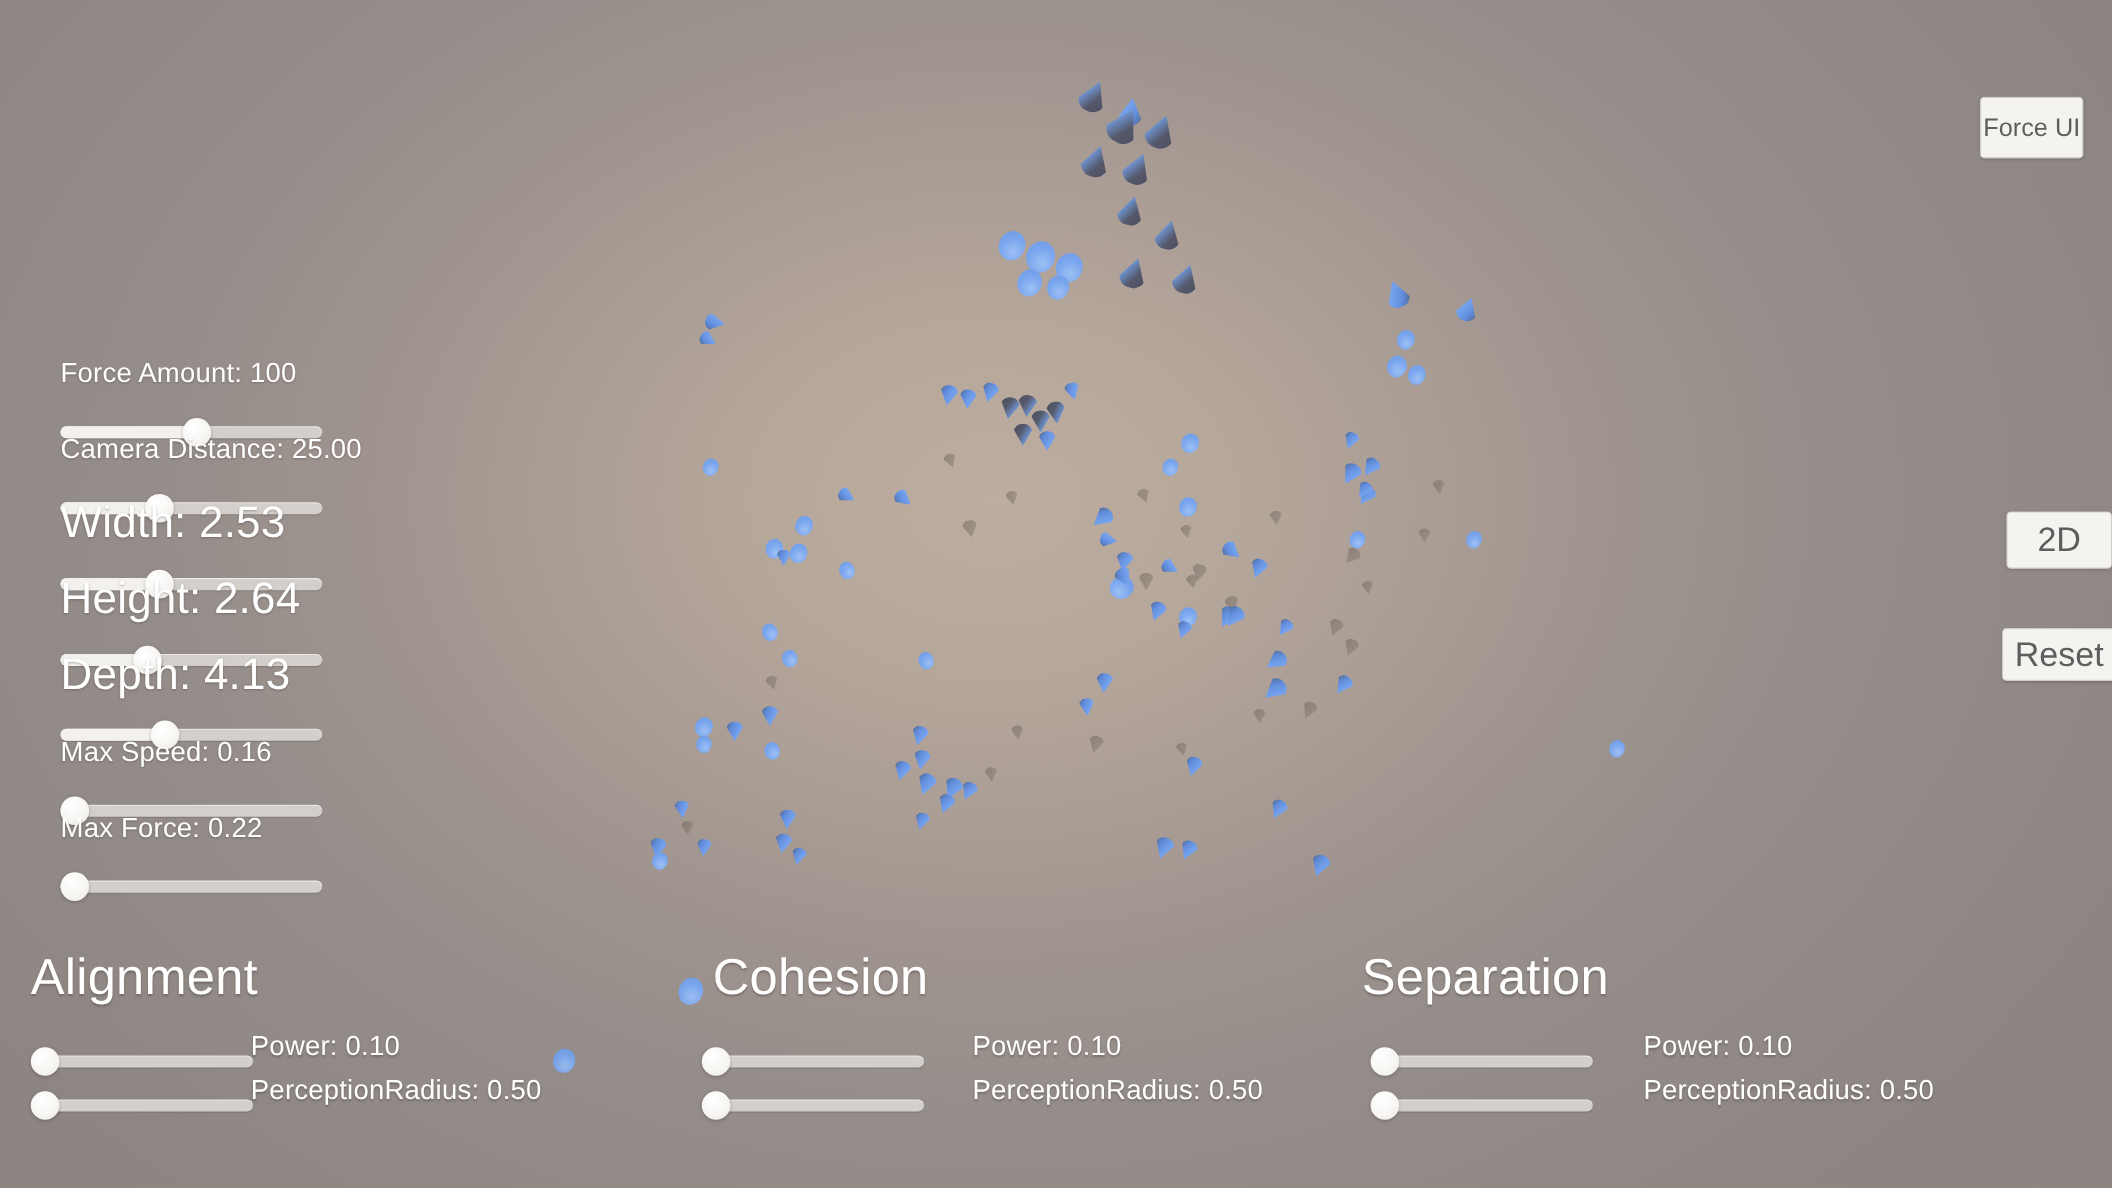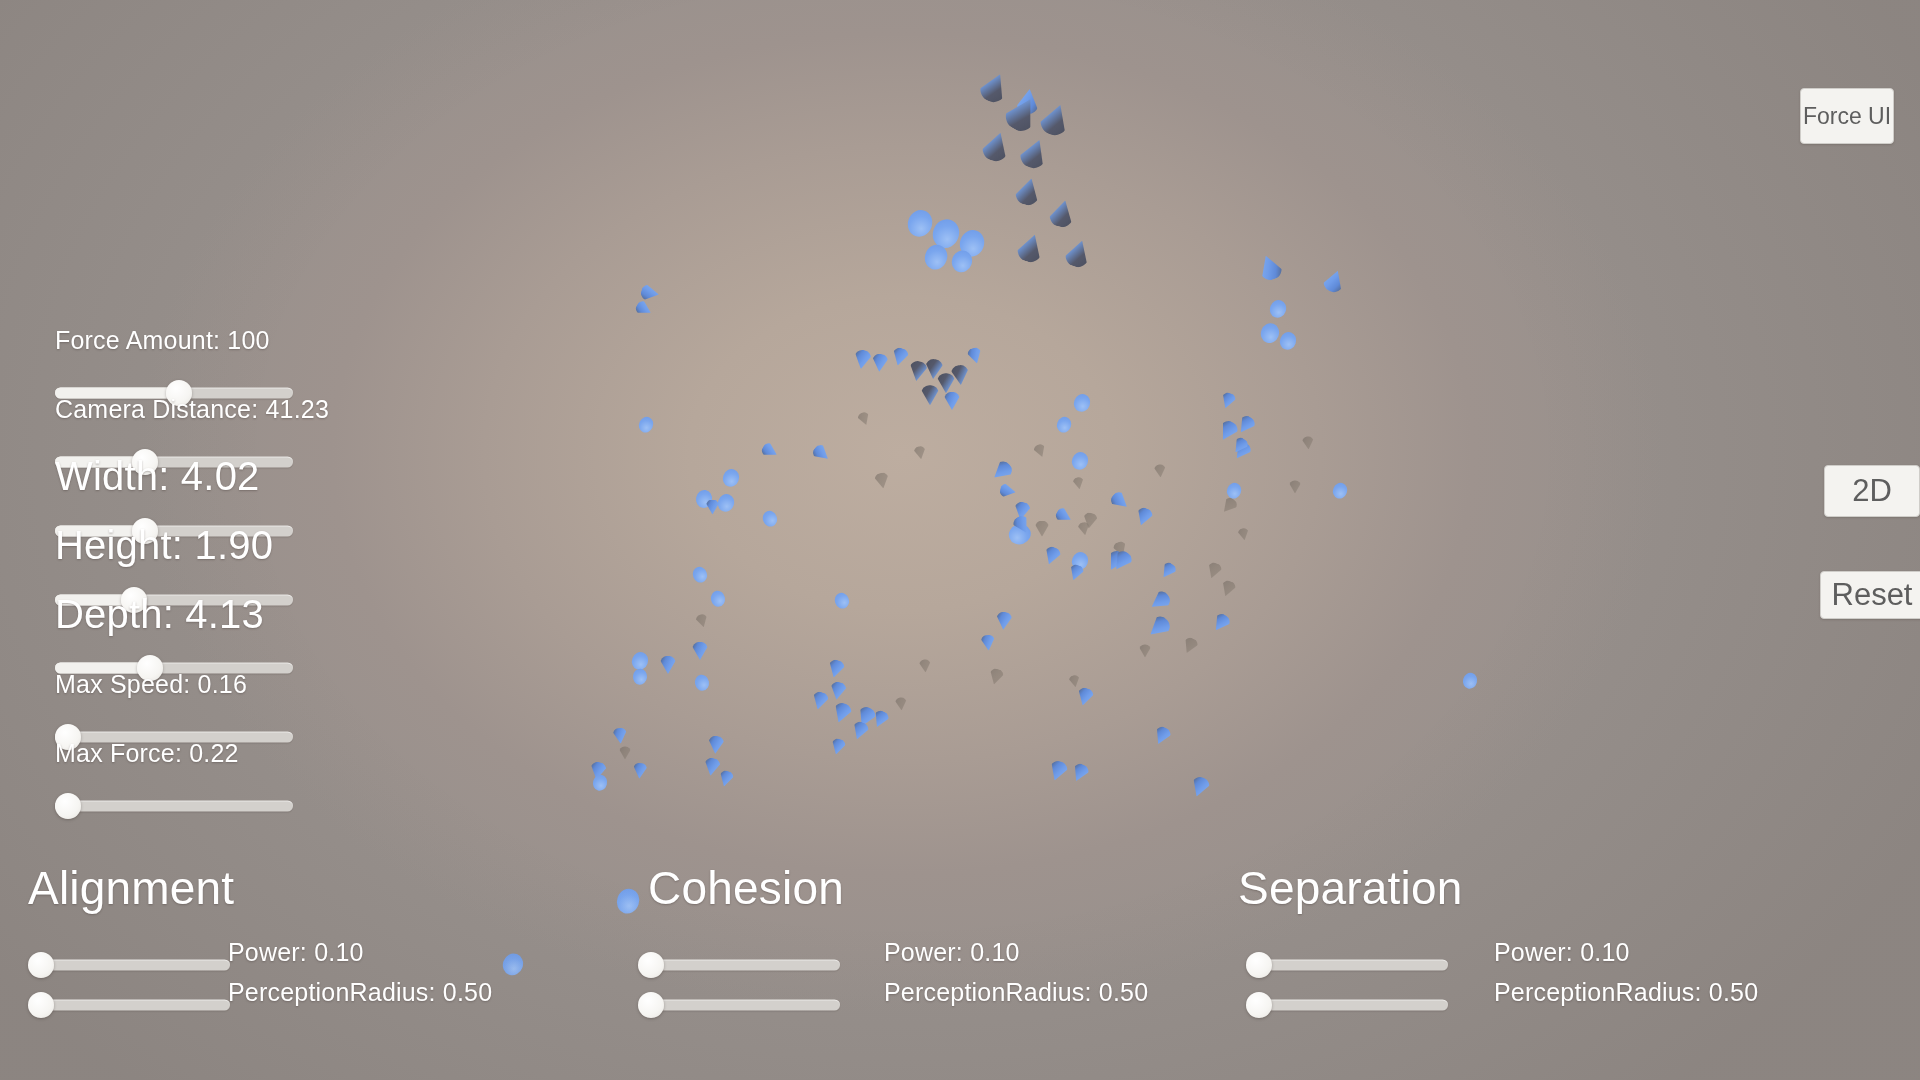--- a/index.html
+++ b/index.html
@@ -464,33 +464,33 @@
     </div>
   <div id="vignette"></div>
 
   <div id="left-panel">
       <div class="ui-label t-sm" style="left: 55px; top: 340px; transform: translateY(-50%);">Force Amount: 100</div>
       <div class="slider" style="left: 55px; top: 386px; width: 238px;">
         <div class="track"></div>
         <div class="fill" style="width: 123.76px;"></div>
         <div class="thumb" style="left: 123.76px;"></div>
       </div>
-      <div class="ui-label t-sm" style="left: 55px; top: 409px; transform: translateY(-50%);">Camera Distance: 41.23</div>
+      <div class="ui-label t-sm" style="left: 55px; top: 409px; transform: translateY(-50%);">Camera Distance: 25.00</div>
       <div class="slider" style="left: 55px; top: 455px; width: 238px;">
         <div class="track"></div>
         <div class="fill" style="width: 90.44px;"></div>
         <div class="thumb" style="left: 90.44px;"></div>
       </div>
-      <div class="ui-label t-lg" style="left: 55px; top: 476px; transform: translateY(-50%);">Width: 4.02</div>
+      <div class="ui-label t-lg" style="left: 55px; top: 476px; transform: translateY(-50%);">Width: 2.53</div>
       <div class="slider" style="left: 55px; top: 524px; width: 238px;">
         <div class="track"></div>
         <div class="fill" style="width: 90.44px;"></div>
         <div class="thumb" style="left: 90.44px;"></div>
       </div>
-      <div class="ui-label t-lg" style="left: 55px; top: 545px; transform: translateY(-50%);">Height: 1.90</div>
+      <div class="ui-label t-lg" style="left: 55px; top: 545px; transform: translateY(-50%);">Height: 2.64</div>
       <div class="slider" style="left: 55px; top: 593px; width: 238px;">
         <div class="track"></div>
         <div class="fill" style="width: 78.54px;"></div>
         <div class="thumb" style="left: 78.54px;"></div>
       </div>
       <div class="ui-label t-lg" style="left: 55px; top: 614px; transform: translateY(-50%);">Depth: 4.13</div>
       <div class="slider" style="left: 55px; top: 661px; width: 238px;">
         <div class="track"></div>
         <div class="fill" style="width: 95.2px;"></div>
         <div class="thumb" style="left: 95.2px;"></div>

